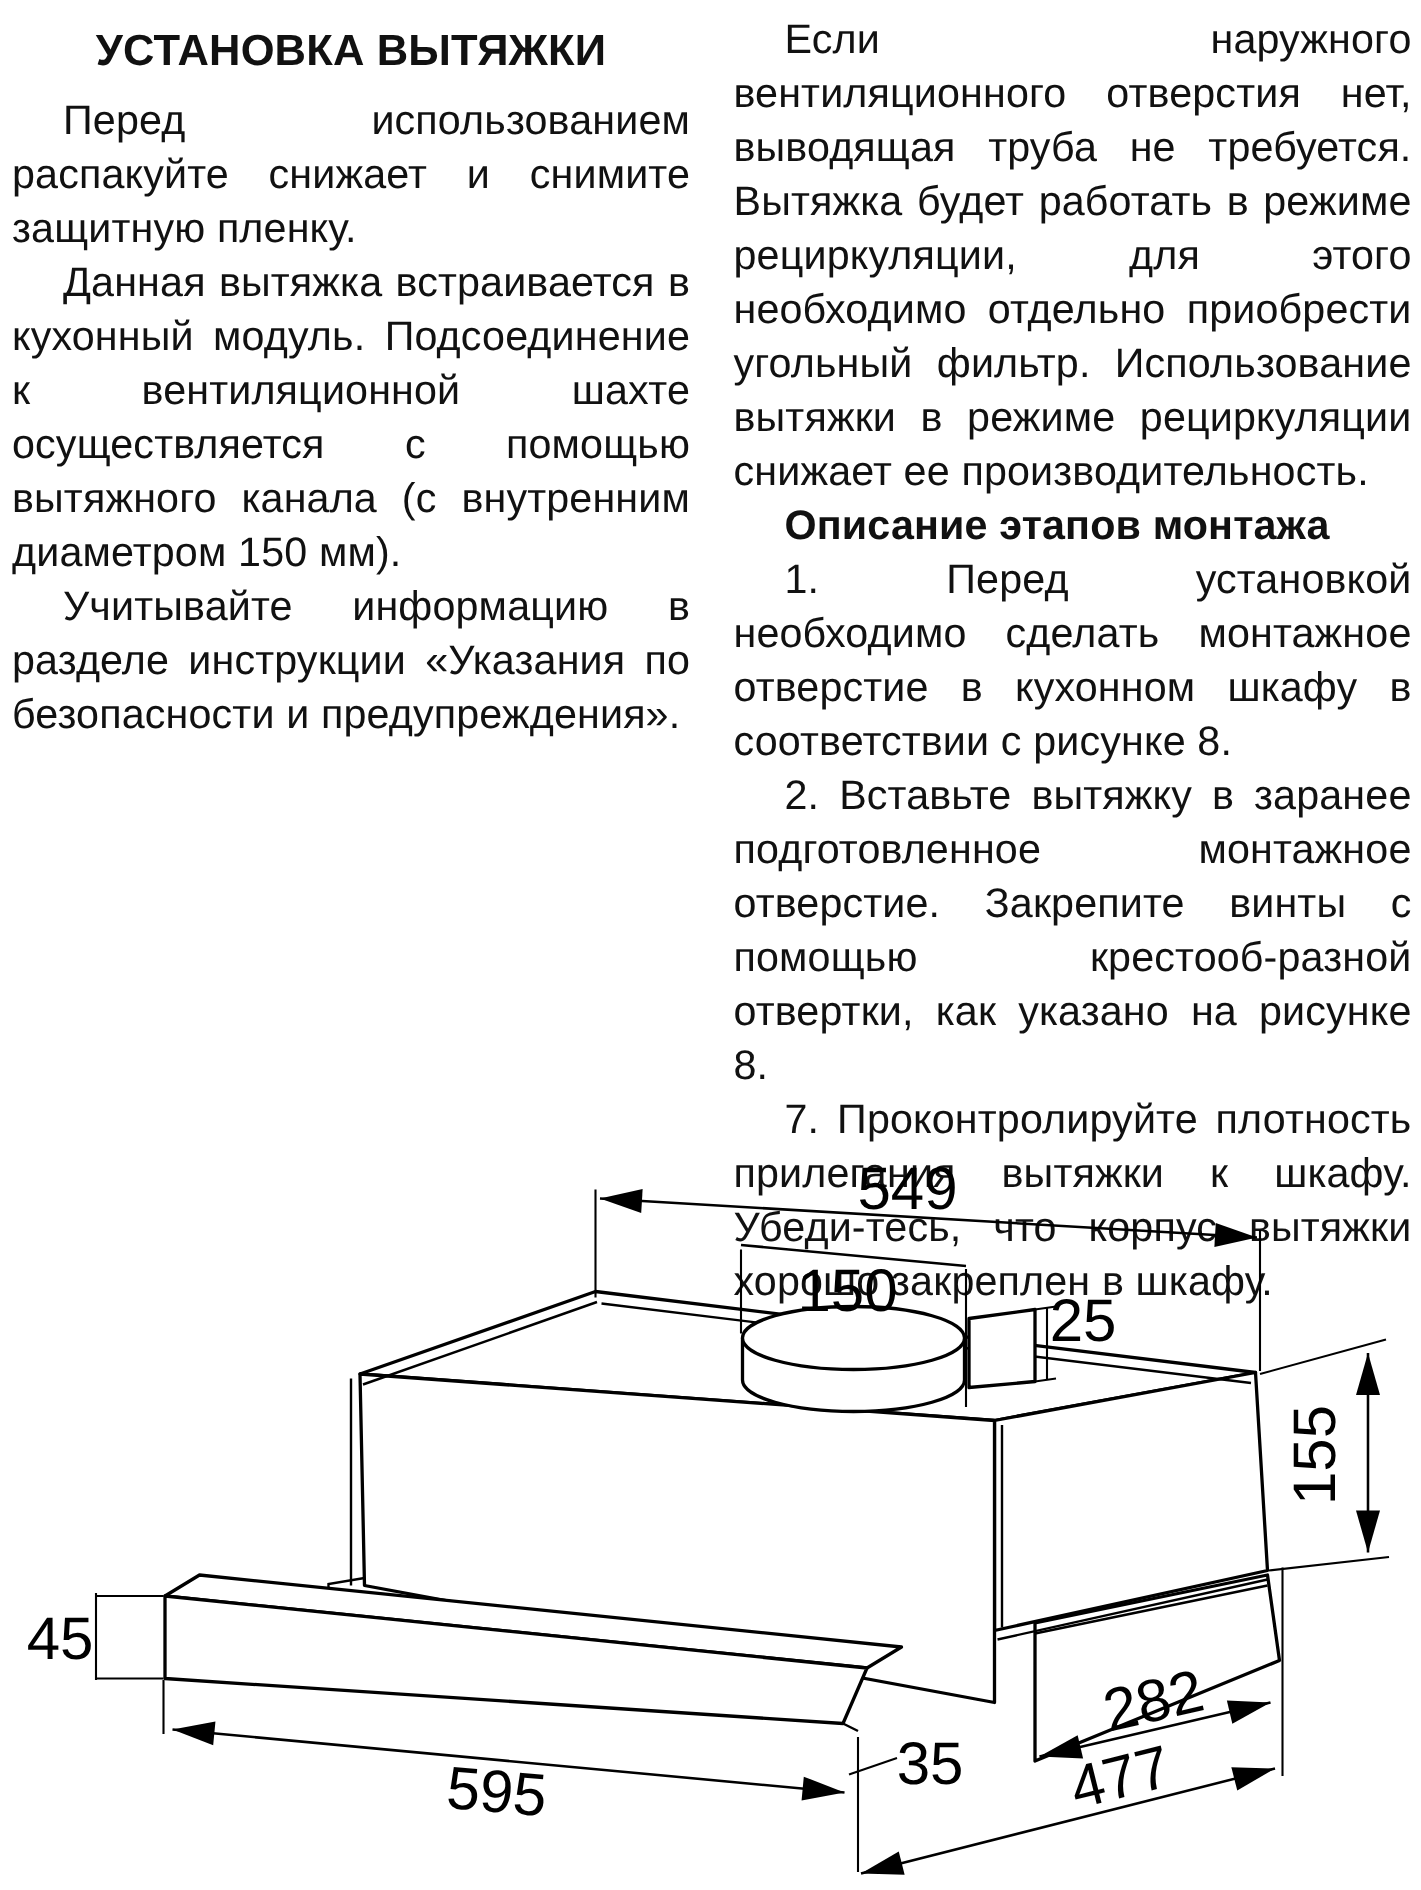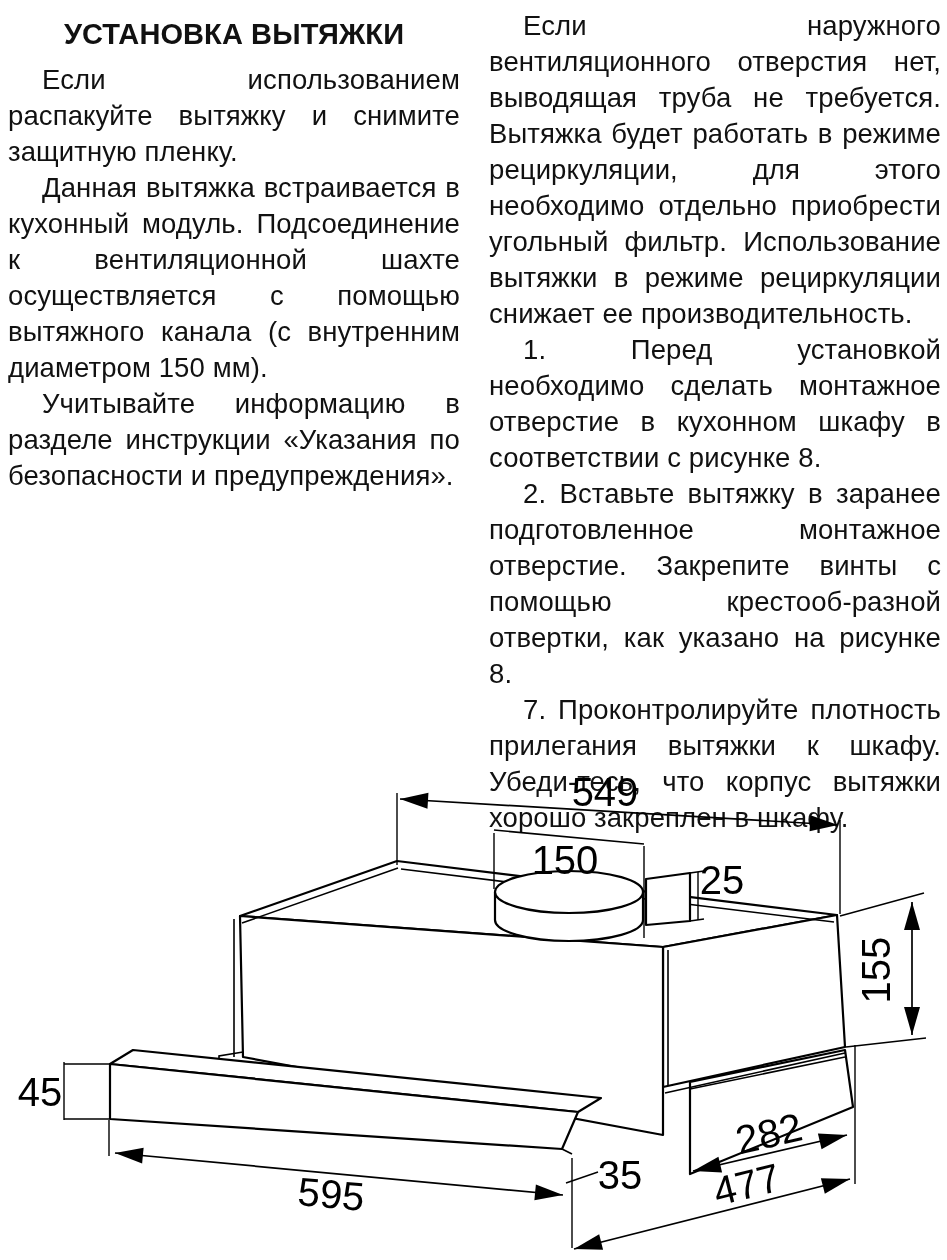--- a/index.html
+++ b/index.html
@@ -29,27 +29,28 @@
   .obj{fill:#ffffff;stroke:#000;stroke-width:2.2;stroke-linejoin:round;}
   .edge{fill:none;stroke:#000;stroke-width:1.6;}
   .dim{fill:none;stroke:#000;stroke-width:1.7;}
   .ext{fill:none;stroke:#000;stroke-width:1.4;}
 </style>
 </head>
 <body>
 
 <div class="col" id="col-left">
   <div class="doc-title">УСТАНОВКА ВЫТЯЖКИ</div>
-  <p>Если использованием распакуйте вытяжку и снимите защитную пленку.</p>
+  <p>Перед использованием распакуйте снижает и снимите защитную пленку.</p>
   <p>Данная вытяжка встраивается в кухонный модуль. Подсоединение к вентиляционной шахте осуществляется с помощью вытяжного канала (с внутренним диаметром 150 мм).</p>
   <p>Учитывайте информацию в разделе инструкции «Указания по безопасности и предупреждения».</p>
 </div>
 
 <div class="col" id="col-right">
   <p>Если наружного вентиляционного отверстия нет, выводящая труба не требуется. Вытяжка будет работать в режиме рециркуляции, для этого необходимо отдельно приобрести угольный фильтр. Использование вытяжки в режиме рециркуляции снижает ее производительность.</p>
+  <p class="subhead">Описание этапов монтажа</p>
   <p>1. Перед установкой необходимо сделать монтажное отверстие в кухонном шкафу в соответствии с рисунке 8.</p>
   <p>2. Вставьте вытяжку в заранее подготовленное монтажное отверстие. Закрепите винты с помощью крестооб-разной отвертки, как указано на рисунке 8.</p>
   <p>7. Проконтролируйте плотность прилегания вытяжки к шкафу. Убеди-тесь, что корпус вытяжки хорошо закреплен в шкафу.</p>
 </div>
 
 <div id="diagram-wrap">
 <svg width="947" height="518" viewBox="0 0 947 518" xmlns="http://www.w3.org/2000/svg">
   <defs>
     <marker id="arr" viewBox="0 0 30 18" refX="29" refY="9" markerWidth="30" markerHeight="18" markerUnits="userSpaceOnUse" orient="auto-start-reverse">
       <path d="M1,1 L29,9 L1,17 Z" fill="#000"></path>

